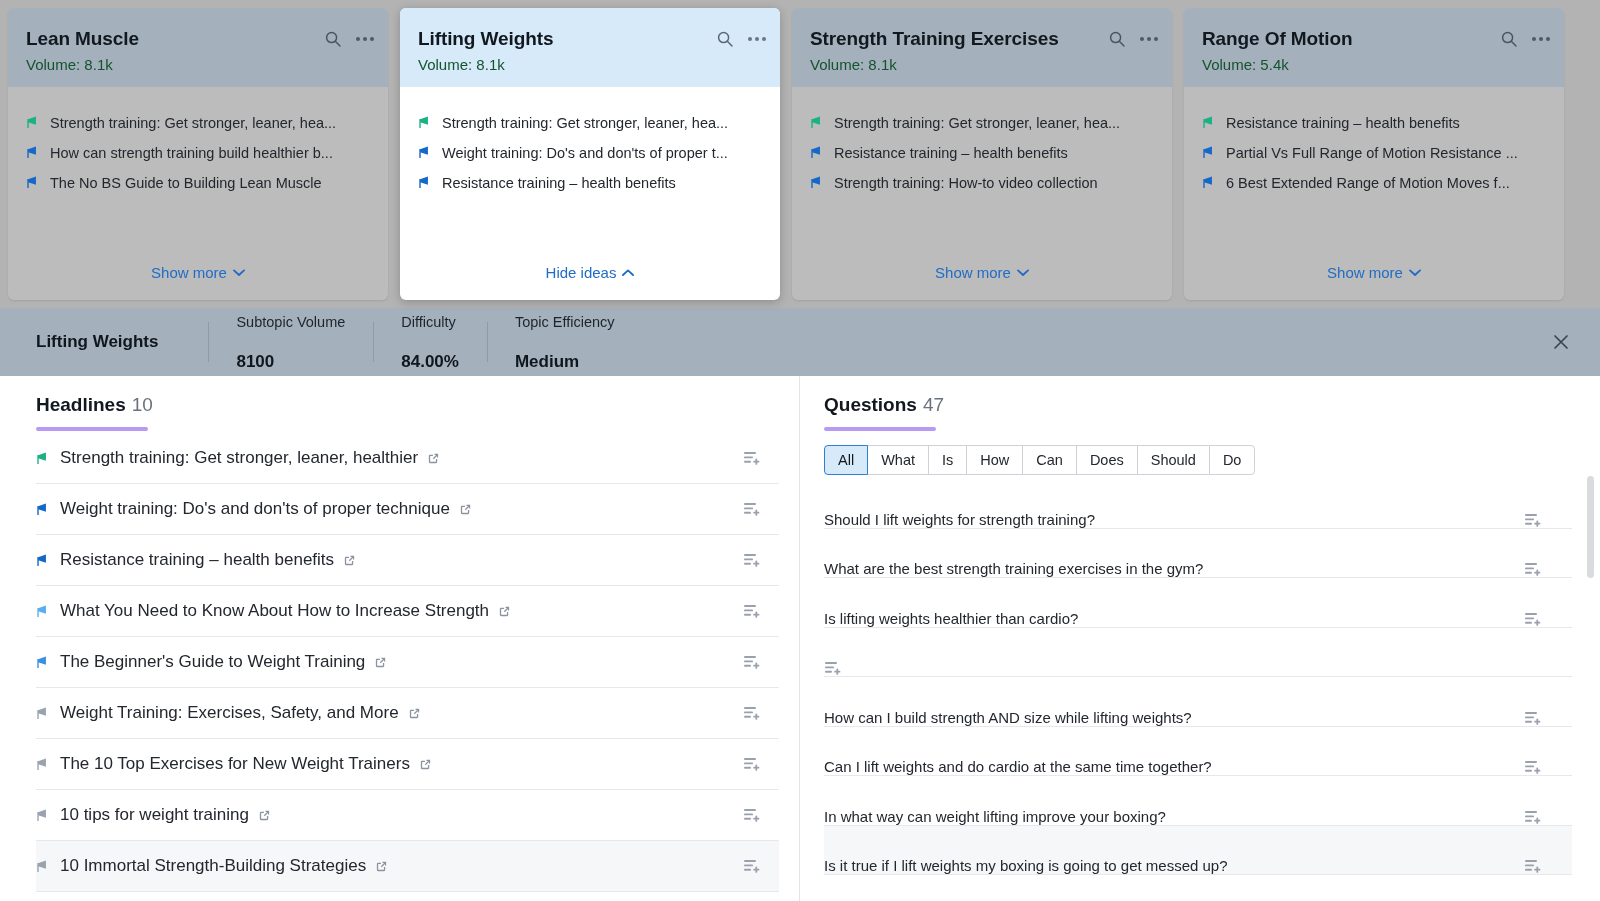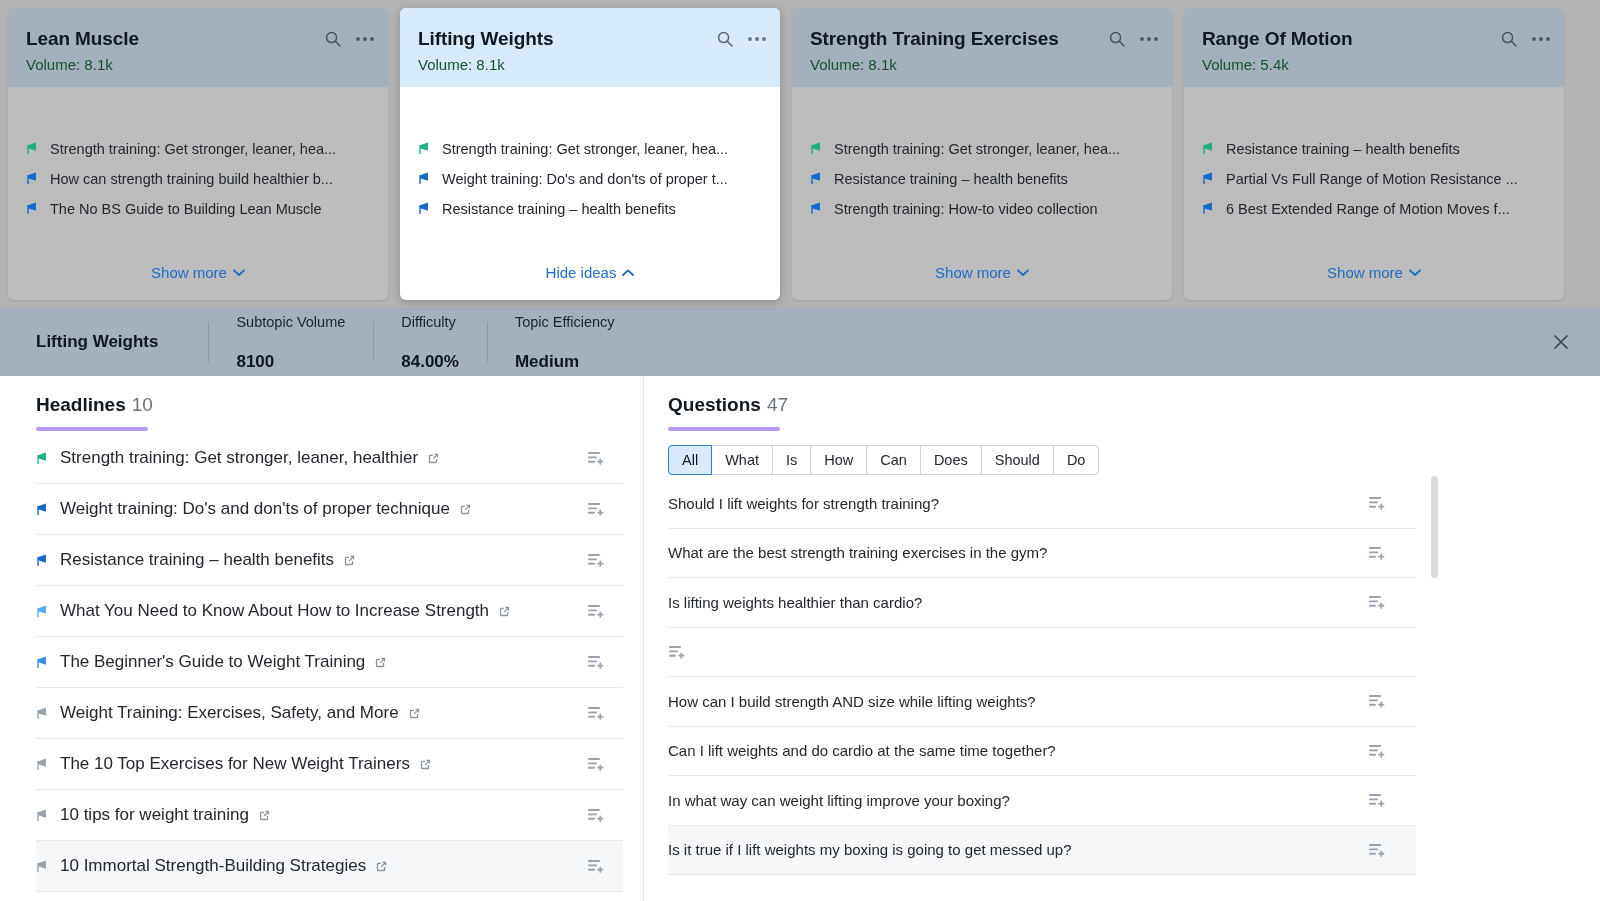--- a/index.html
+++ b/index.html
@@ -21,21 +21,20 @@
   .card {
     position: relative;
     flex: 0 0 auto;
     width: 380px; margin-right: 12px;
     border-radius: 6px;
     overflow: hidden;
     background: #bcbcbc;
     height: 292px;
     display: flex; flex-direction: column;
     box-shadow: 0 1px 2px rgba(0,0,0,.10);
-    gap: 26px;
   }
   .card.selected {
     background: #ffffff;
     box-shadow: 0 2px 10px rgba(0,0,0,.22);
     z-index: 4;
   }
   .card-head {
     background: #a4b0bb;
     padding: 20px 18px 14px 18px;
     position: relative;
@@ -102,21 +101,21 @@
     position: absolute; right: 28px; top: 50%; transform: translateY(-50%);
     width: 22px; height: 22px; cursor: pointer;
   }
 
   
   .panels {
     position: absolute; left: 0; top: 376px; width: 1600px; height: 525px;
     display: flex; background: #ffffff;
   }
   .panel { position: relative; height: 100%; background:#fff; }
-  .panel-left { width: 644px; border-right: 1px solid #e2e4e8; }
+  .panel-left { width: 800px; border-right: 1px solid #e2e4e8; }
   .panel-right { width: 800px; }
   .panel-inner { padding: 0 20px 0 36px; height: 100%; position: relative; }
   .panel-right .panel-inner { padding: 0 28px 0 24px; }
 
   .panel-head { padding-top: 18px; position: relative; }
   .panel-head h2 {
     font-size: 19px; font-weight: bold; color: #12181f; display: inline-block;
   }
   .panel-head .count { font-size: 19px; font-weight: normal; color: #6a737d; margin-left: 6px; }
   .underline { width: 112px; height: 4px; background: #b79af4; margin-top: 11px; border-radius: 2px; }
@@ -144,21 +143,21 @@
     border-right-width: 0;
   }
   .chip:first-child { border-radius: 4px 0 0 4px; }
   .chip:last-child { border-radius: 0 4px 4px 0; border-right-width: 1px; }
   .chip.active {
     background: #d6eafa; border-color: #2f7fd1; color: #14181d;
     position: relative; z-index: 2; border-right-width: 1px; margin-right: -1px;
   }
   .q-list { position: relative; }
   .q-row {
-    display: flex; align-items: center;
+    display: flex; align-items: flex-end;
     height: 49.5px; border-bottom: 1px solid #e6e8ec;
     padding-right: 30px; cursor: pointer;
   }
   .q-row.hovered { background: #f6f7f8; }
   .q-row .txt { flex: 1; font-size: 15px; color: #23272e;
     white-space: nowrap; overflow: hidden; text-overflow: ellipsis; }
   .scrollbar {
     position: absolute; right: 6px; top: 100px; width: 7px; height: 102px;
     background: #d9dbdf; border-radius: 4px; cursor: pointer;
   }

